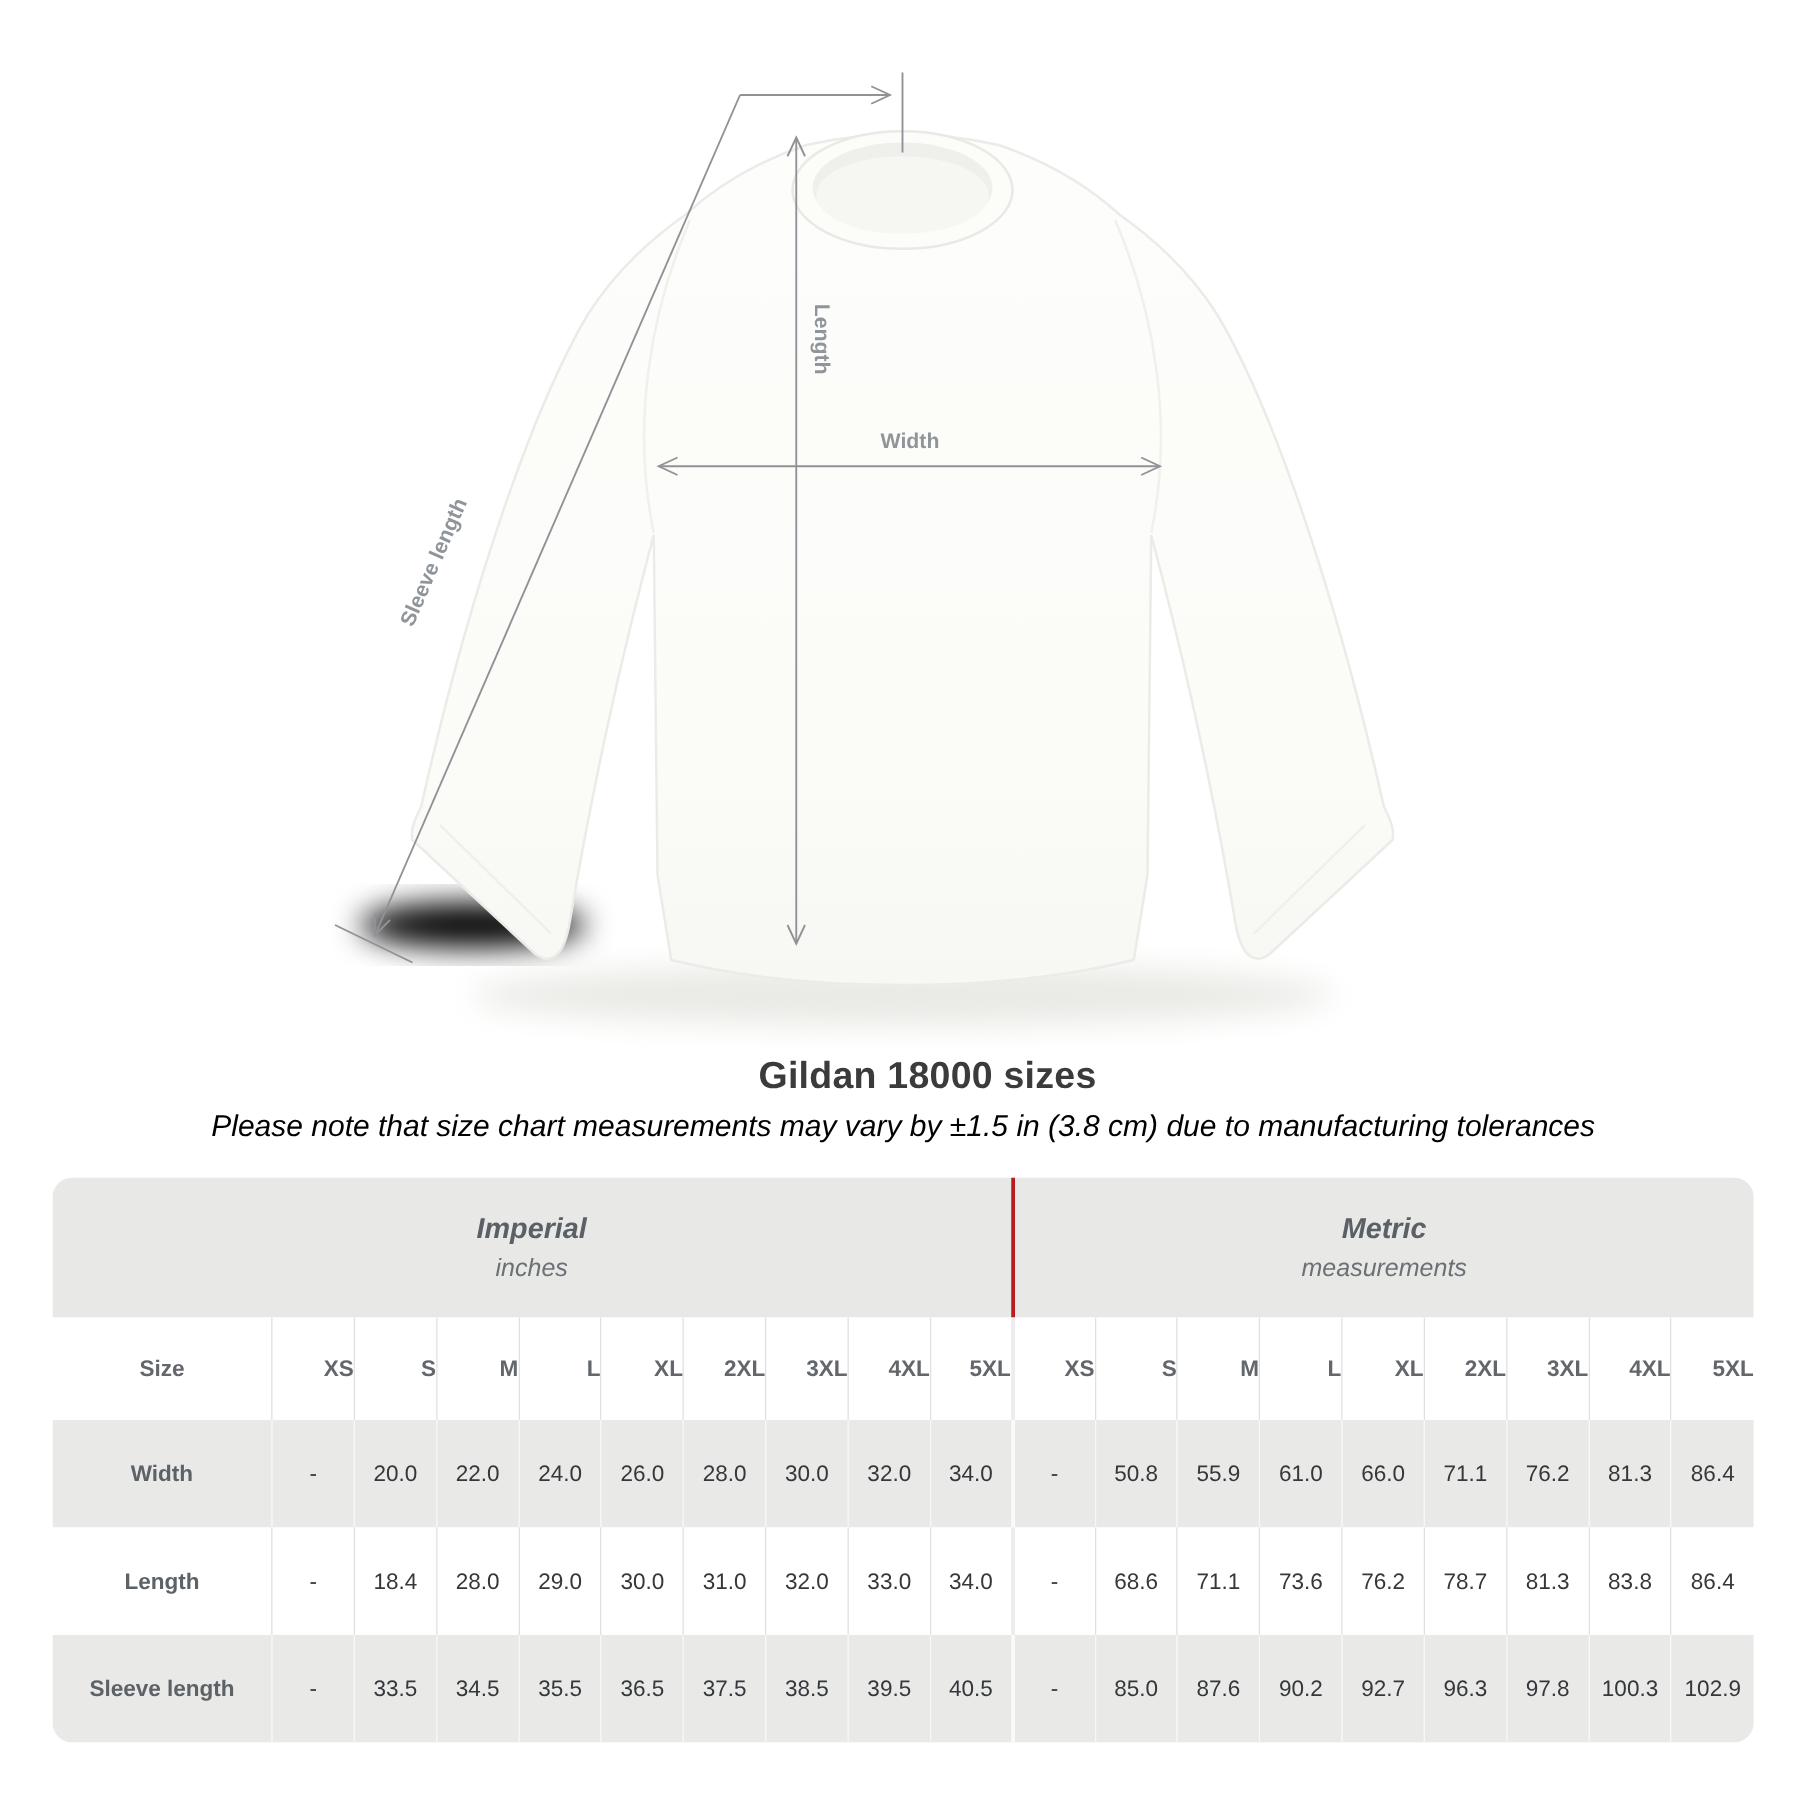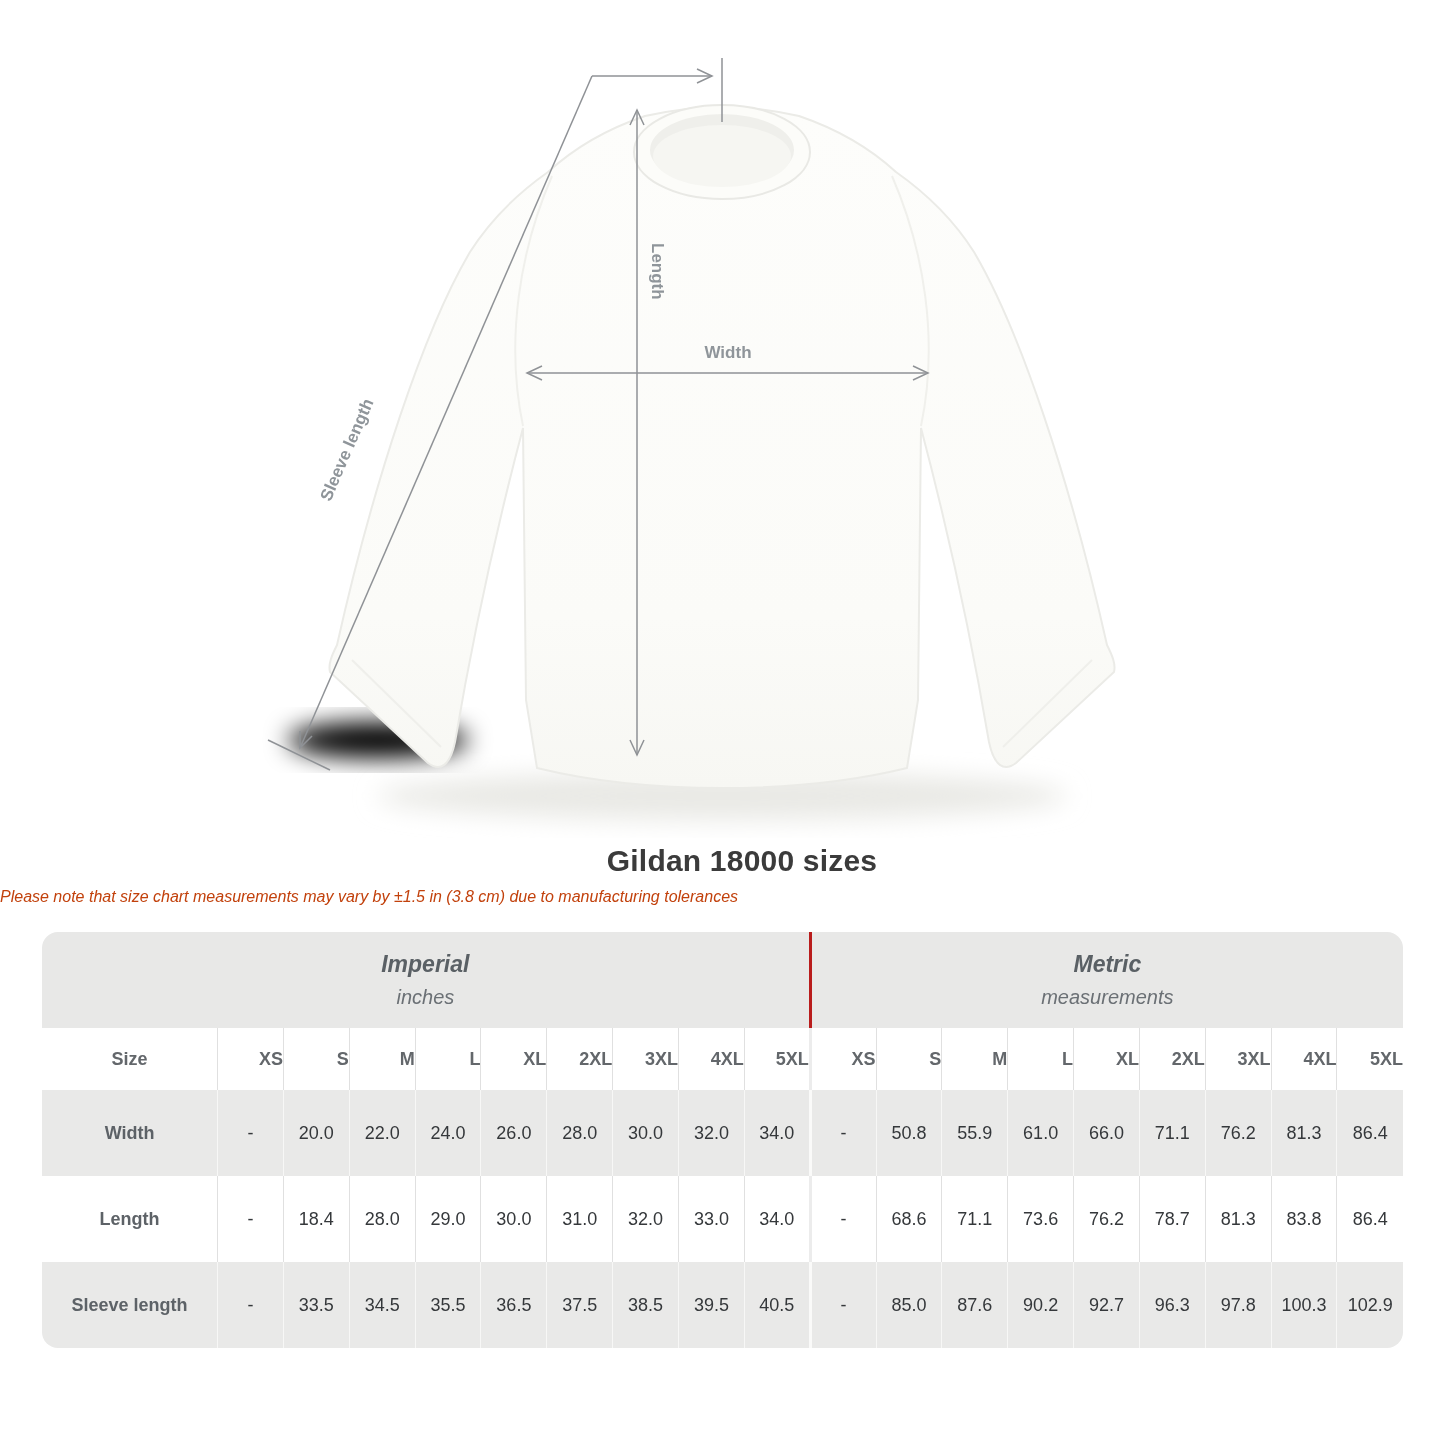--- a/index.html
+++ b/index.html
@@ -2,34 +2,34 @@
 <html><head>
 <meta charset="utf-8">
 <style>
   html,body{margin:0;padding:0;background:#ffffff;width:1445px;height:1445px;overflow:hidden;
     font-family:"Liberation Sans","DejaVu Sans",sans-serif;-webkit-font-smoothing:antialiased;}
   
   .diagram{position:relative;width:1445px;height:838px;background:#ffffff;}
   .diagram svg{display:block;}
   
   .title{margin:6px 0 0;text-align:center;font-size:30px;font-weight:bold;color:#3b3b3b;letter-spacing:.2px;padding-left:39px;}
-  .note{margin:10px 0 0;font-style:italic;font-size:16px;color:#c2410c;}
+  .note{margin:10px 0 0;text-align:center;font-style:italic;font-size:24px;color:#000000;}
   
   .table-wrap{margin:26px 42px 0;border-radius:16px;overflow:hidden;}
   table.size-table{width:100%;border-collapse:collapse;table-layout:fixed;}
   col.c-label{width:12.9%;}
   col.c-val{width:4.8388%;}
   td,th{text-align:center;vertical-align:middle;padding:0;}
   
-  tr.band td{background:#e8e8e7;height:96px;}
+  tr.band td{background:#e8e8e7;height:112px;}
   .group-name{font-size:23px;font-weight:bold;font-style:italic;color:#5a6065;}
   .group-unit{margin-top:8px;font-size:20px;font-style:italic;color:#6b7075;}
   tr.band td.band-metric{border-left:3px solid #b91c1c;margin-top:36px;}
   
-  tr.hdr th{background:#ffffff;height:62px;font-size:18px;font-weight:bold;color:#63676b;}
+  tr.hdr th{background:#ffffff;height:82px;font-size:18px;font-weight:bold;color:#63676b;}
   tr.hdr th + th{border-left:1px solid #e0e0e0;text-align:right;}
   tr.hdr th.metric-start{border-left:3px solid #ececec;}
   
   tr.row td{height:86px;font-size:18px;color:#35383b;}
   tr.row td.rlabel{font-weight:bold;color:#5d6267;}
   tr.gray td{background:#e9e9e8;}
   tr.gray td + td{border-left:1px solid #f7f7f6;}
   tr.gray td.metric-start{border-left:3px solid #fafaf9;}
   tr.white td{background:#ffffff;}
   tr.white td + td{border-left:1px solid #e0e0e0;}

